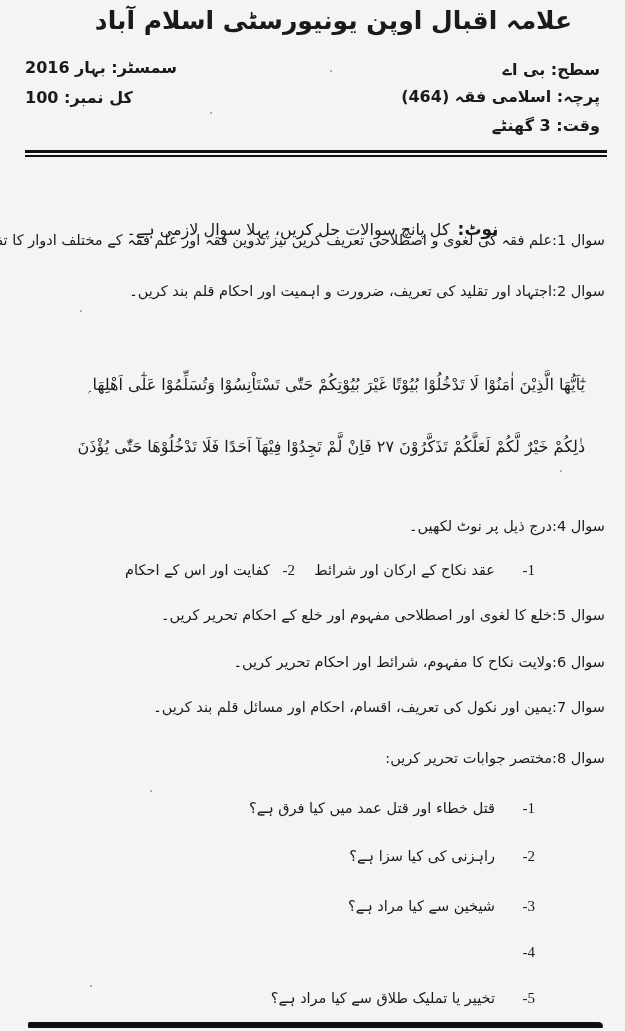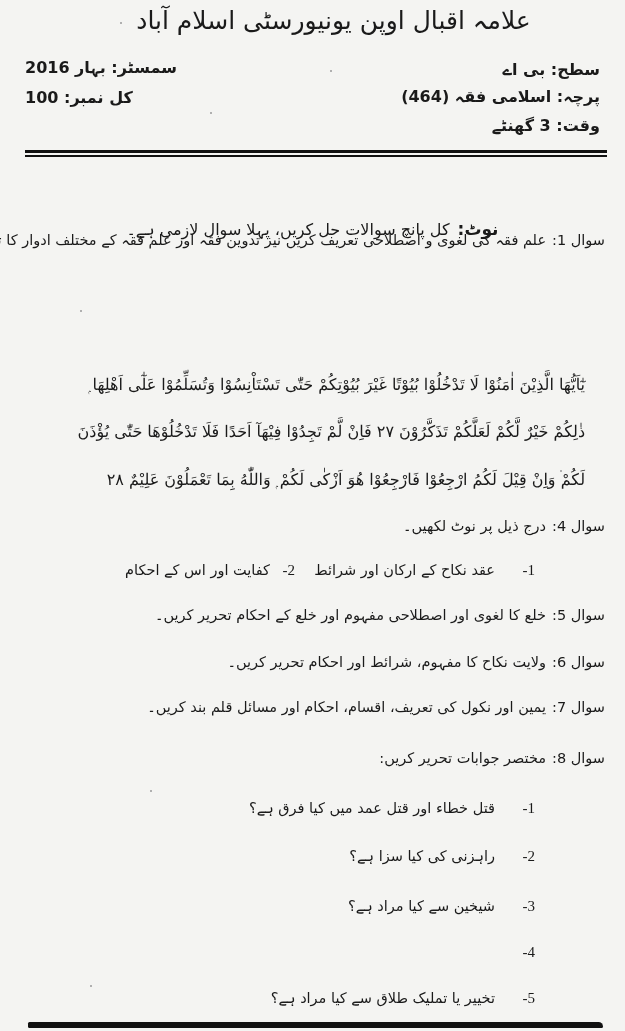--- a/index.html
+++ b/index.html
@@ -20,21 +20,21 @@
       color: #1a1a1a;
       font-family: "DejaVu Sans", sans-serif;
       overflow: hidden;
     }
     .rtl { direction: rtl; unicode-bidi: embed; }
     .abs { position: absolute; white-space: nowrap; }
     .title {
       left: 0; right: 0; top: 6px;
       text-align: center;
       font-size: 25px;
-      font-weight: normal;
+      font-weight: bold;
       letter-spacing: 0.2px;
       padding-left: 42px;
     }
     .meta { font-size: 16px; font-weight: bold; }
     .meta-right { right: 25px; text-align: center; }
     .meta-left { left: 25px; text-align: right; }
     .rule-double {
       position: absolute;
       left: 25px; right: 18px;
       height: 7px;
@@ -51,21 +51,21 @@
       border-radius: 2px 6px 2px 2px;
     }
     .note {
       left: 0; right: 0; top: 184px;
       text-align: center;
       font-size: 16px;
       margin-top: 35px;
     }
     .note .label { font-weight: bold; font-size: 17px; margin-left: 8px; }
     .q { font-size: 14.5px; right: 20px; text-align: right; }
-    .q .qno { margin-left: 6px; }
+    .q .qno { }
     .ayah {
       right: 40px;
       font-family: "DejaVu Serif", serif;
       font-size: 16px;
       font-weight: normal;
     }
     .sub {
       font-size: 14.5px;
     }
     .sub .num {
@@ -106,25 +106,27 @@
   <div class="rule-double" style="top:150px"></div>
 
   <div class="abs rtl note">
     <span class="label">نوٹ:</span><span>کل پانچ سوالات حل کریں، پہلا سوال لازمی ہے۔</span>
   </div>
 
   <div class="abs rtl q" style="top:232px">
     <span class="qno">سوال 1:</span><span>علم فقہ کی لغوی و اصطلاحی تعریف کریں نیز تدوین فقہ اور علم فقہ کے مختلف ادوار کا تفصیلی تعارف قلم بند کریں۔</span>
   </div>
 
+  <div class="abs rtl q" style="top:283px">
+    <span class="qno">سوال 2:</span><span>اجتہاد اور تقلید کی تعریف، ضرورت و اہمیت اور احکام قلم بند کریں۔</span>
+  </div>
 
 
   <div class="abs rtl ayah" style="top:375px">يٰٓاَيُّهَا الَّذِيْنَ اٰمَنُوْا لَا تَدْخُلُوْا بُيُوْتًا غَيْرَ بُيُوْتِكُمْ حَتّٰى تَسْتَاْنِسُوْا وَتُسَلِّمُوْا عَلٰٓى اَهْلِهَا ۭ</div>
-  <div class="abs rtl ayah" style="top:422px">ذٰلِكُمْ خَيْرٌ لَّكُمْ لَعَلَّكُمْ تَذَكَّرُوْنَ ٢٧ فَاِنْ لَّمْ تَجِدُوْا فِيْهَآ اَحَدًا فَلَا تَدْخُلُوْهَا حَتّٰى يُؤْذَنَ</div>
-  <div class="abs rtl ayah" style="top:470px">لَكُمْ وَاِنْ قِيْلَ لَكُمُ ارْجِعُوْا فَارْجِعُوْا هُوَ اَزْكٰى لَكُمْ ۭ وَاللّٰهُ بِمَا تَعْمَلُوْنَ عَلِيْمٌ ٢٨</div>
+  <div class="abs rtl ayah" style="top:437px">ذٰلِكُمْ خَيْرٌ لَّكُمْ لَعَلَّكُمْ تَذَكَّرُوْنَ ٢٧ فَاِنْ لَّمْ تَجِدُوْا فِيْهَآ اَحَدًا فَلَا تَدْخُلُوْهَا حَتّٰى يُؤْذَنَ</div>
 
   <div class="abs rtl q" style="top:518px">
     <span class="qno">سوال 4:</span><span>درج ذیل پر نوٹ لکھیں۔</span>
   </div>
 
   <div class="abs sub" style="top:562px; left:0; right:0; height:24px;">
     <span class="num num-ltr" style="right:90px; top:0">-1</span>
     <span class="rtl" style="position:absolute; right:130px; top:0">عقد نکاح کے ارکان اور شرائط</span>
     <span class="num num-ltr" style="right:330px; top:0">-2</span>
     <span class="rtl" style="position:absolute; right:355px; top:0">کفایت اور اس کے احکام</span>

